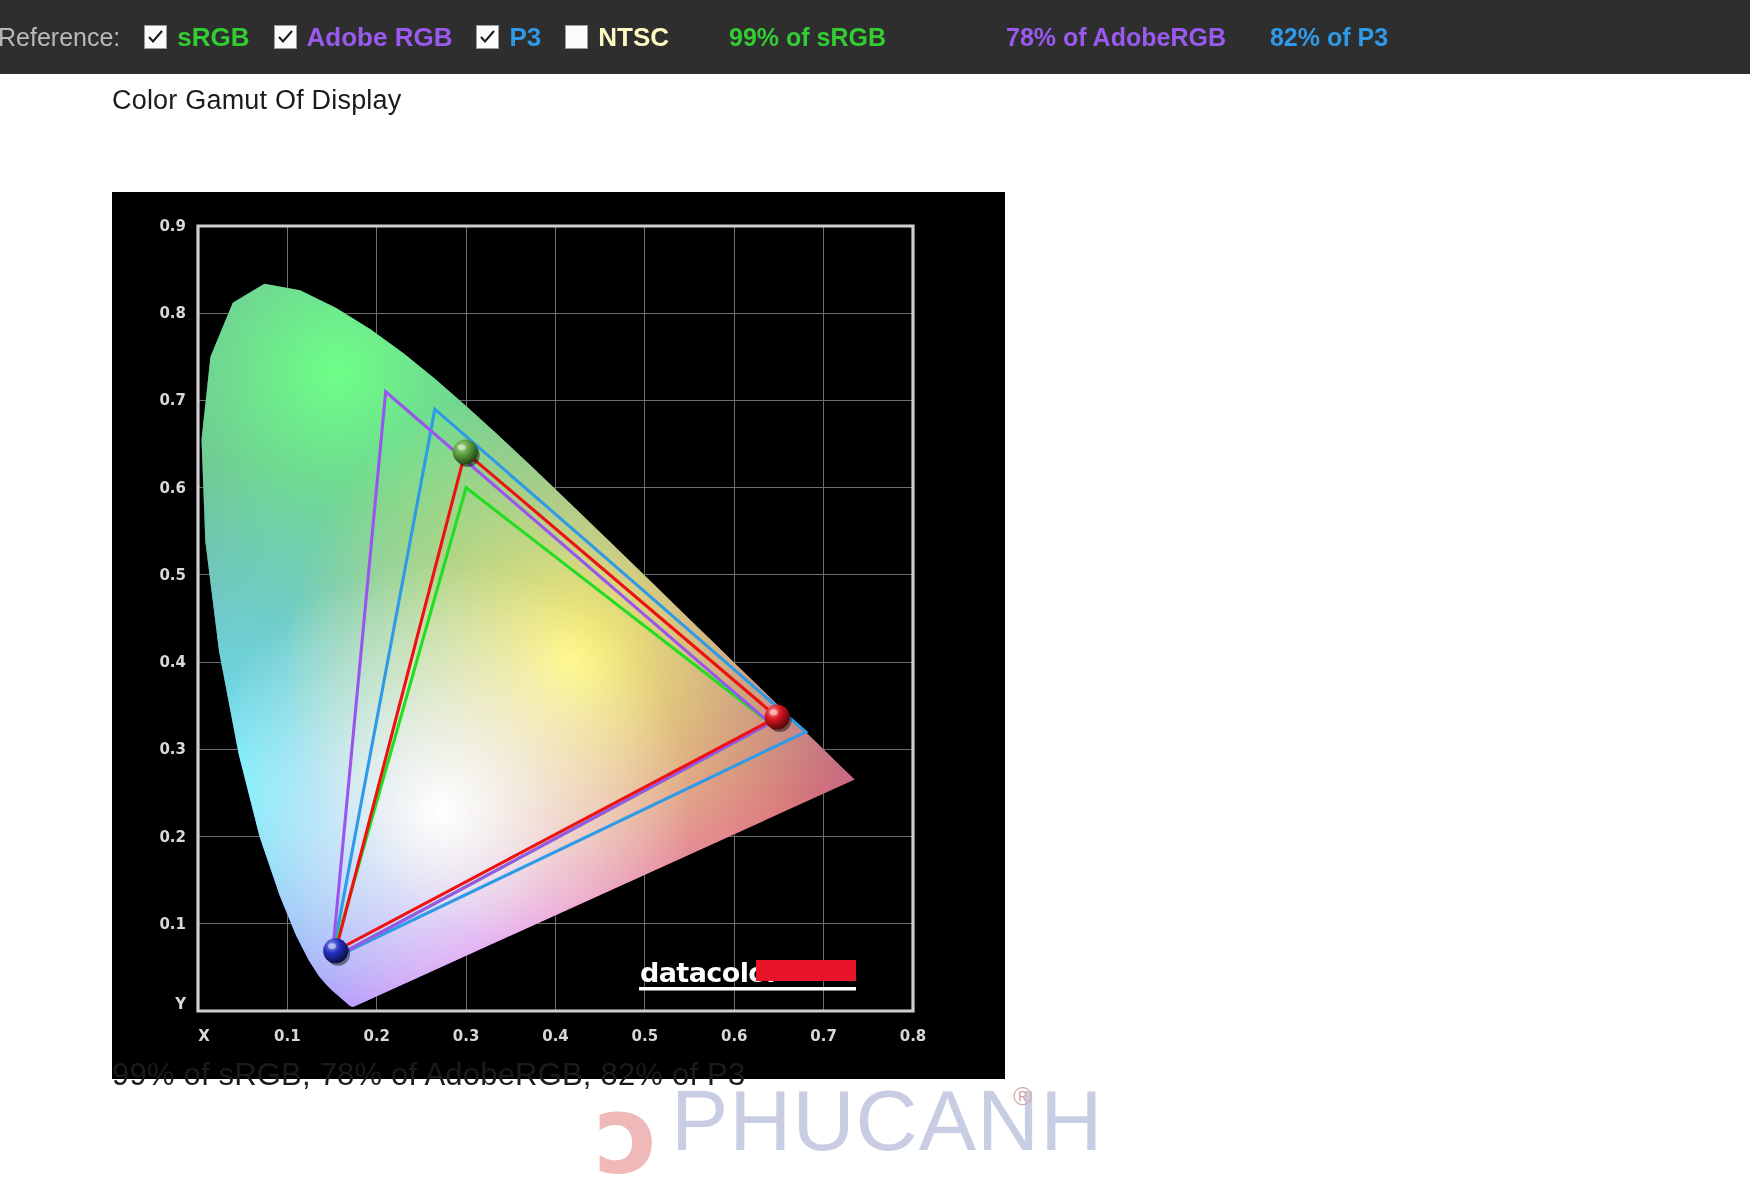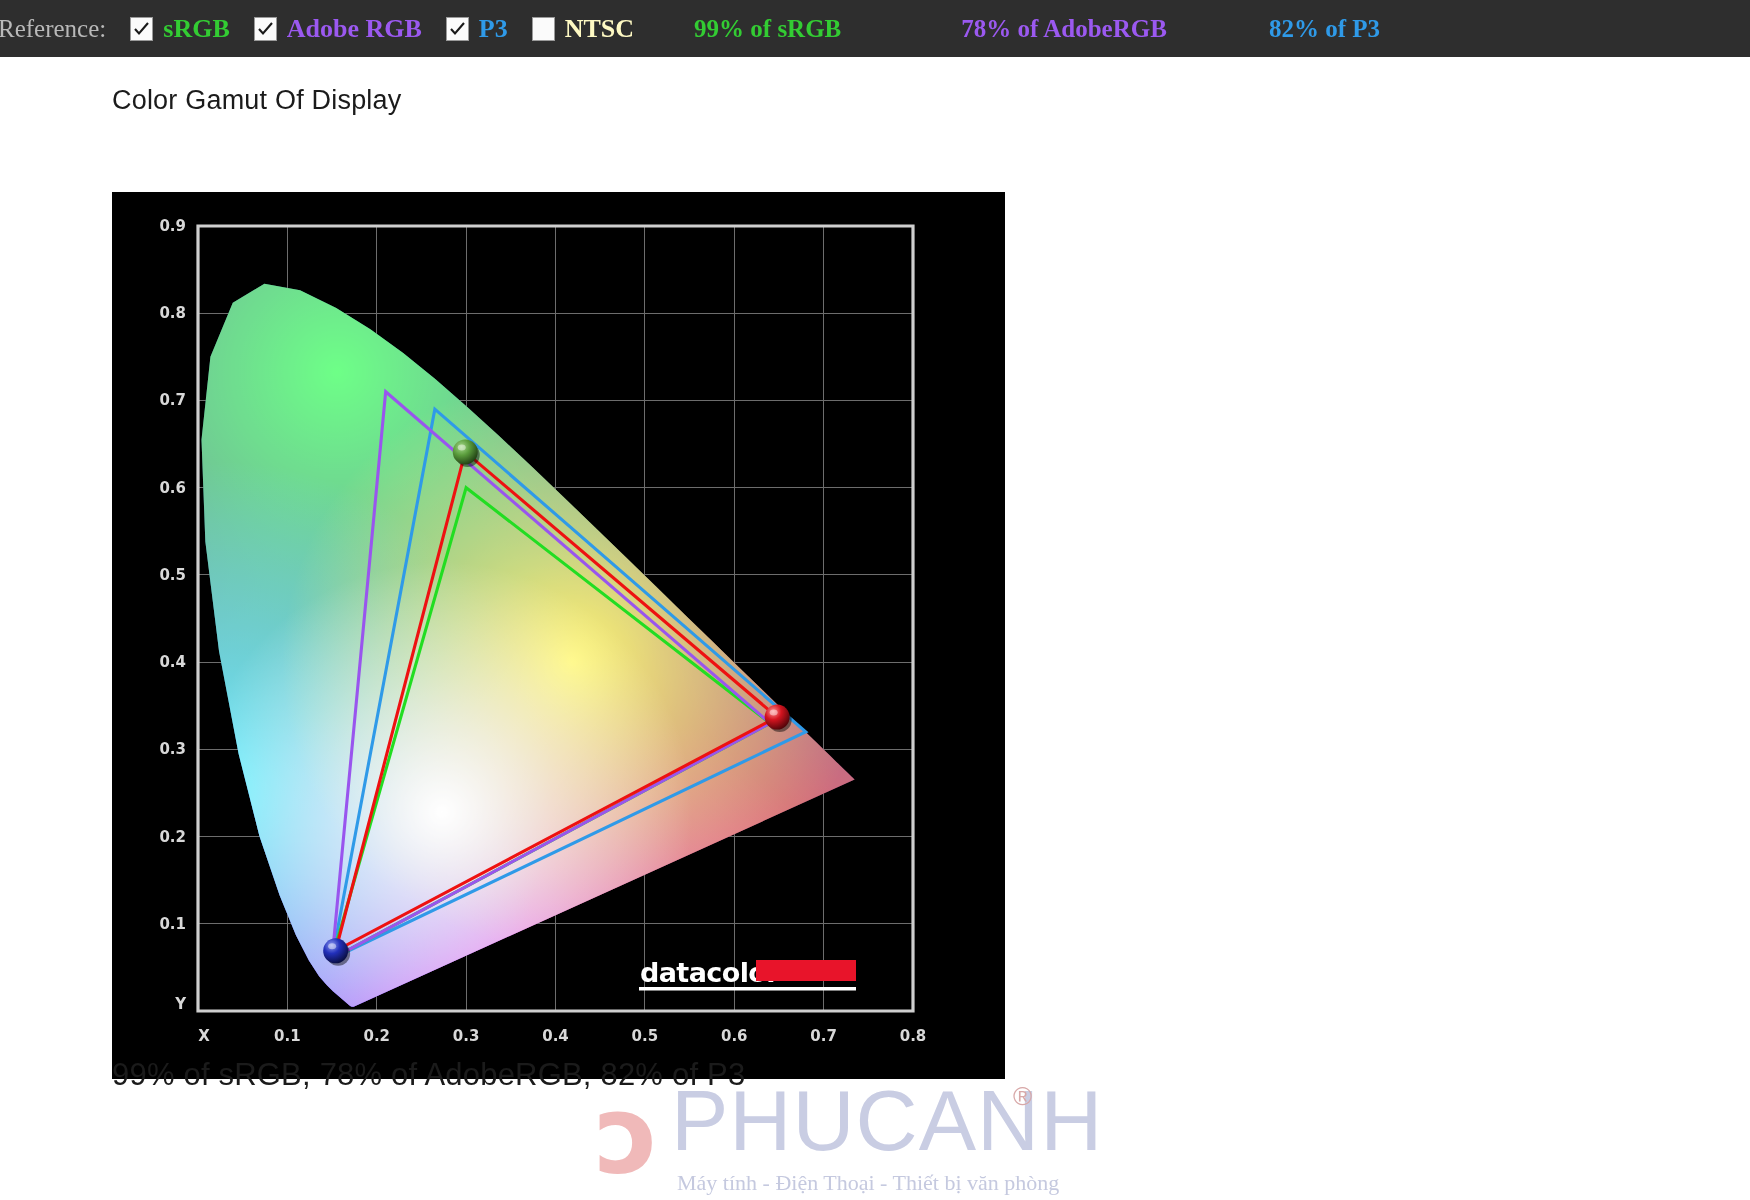--- a/index.html
+++ b/index.html
@@ -12,27 +12,26 @@
     height: 1200px;
     font-family: "Liberation Sans", sans-serif;
     overflow: hidden;
     position: relative;
   }
 
   
   #reference-bar {
     position: absolute;
     left: 0; top: 0;
-    width: 1750px; height: 57px;
+    width: 1750px; height: 74px;
     background: #2e2e2e;
     display: flex;
     align-items: center;
     box-sizing: border-box;
     padding-left: 0px;
-    font-family: Liberation Serif, serif;
   }
   .ref-label {
     color: #b9b9b9;
     font-size: 25px;
     margin-left: -2px;
     letter-spacing: 0px;
     white-space: nowrap;
   }
   .ref-group {
     display: flex;
@@ -57,21 +56,21 @@
     font-weight: bold;
     letter-spacing: 0px;
   }
   .ref-stat {
     font-size: 25px;
     font-weight: bold;
     white-space: nowrap;
   }
   #stat-srgb   { margin-left: 60px; }
   #stat-adobe  { margin-left: 120px; }
-  #stat-p3     { margin-left: 102px; }
+  #stat-p3     { margin-left: 44px; }
 
   
   #page-title {
     position: absolute;
     left: 112px; top: 85px;
     font-size: 27px;
     color: #1b1b1b;
     letter-spacing: 0.2px;
   }
 
@@ -320,14 +319,13 @@
     </g>
   </svg>
 </div>
 
 <div id="summary-line">99% of sRGB, 78% of AdobeRGB, 82% of P3</div>
 
 <div id="watermark">
   <div id="watermark-mark">ɔ</div>
   <div id="watermark-name">PHUCANH</div>
   <div id="watermark-reg">®</div>
-  <div id="watermark-tagline">Máy tính - Điện Thoại - Thiết bị văn phòng</div>
 </div>
 
 </body></html>

